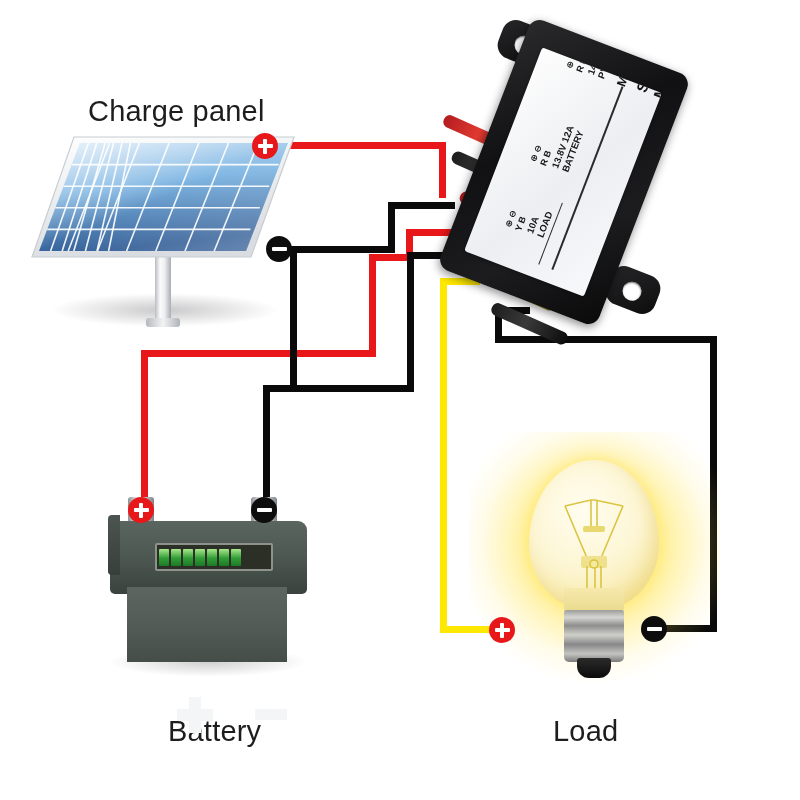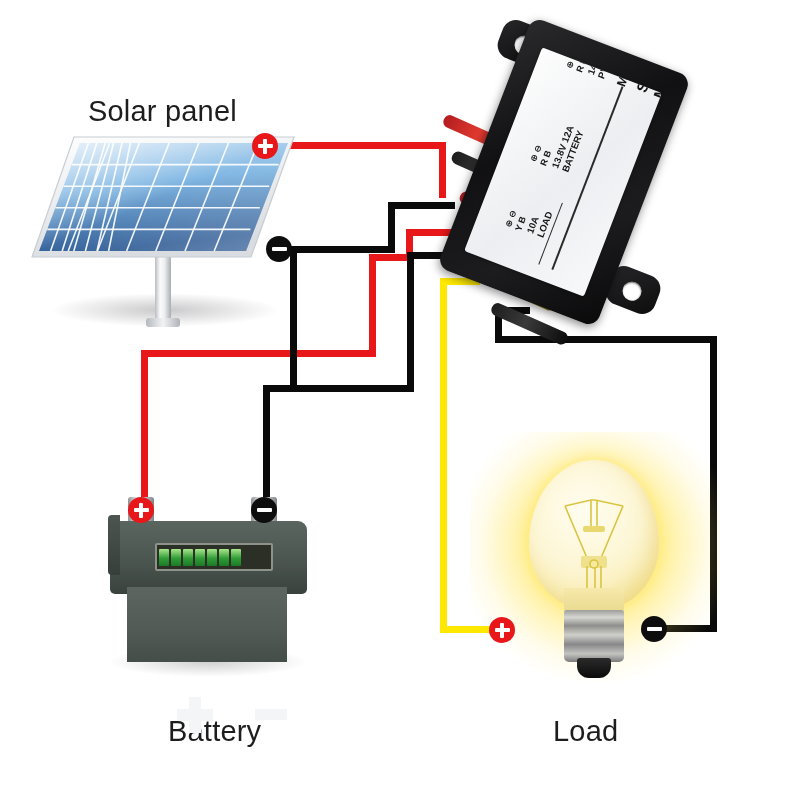--- a/index.html
+++ b/index.html
@@ -102,21 +102,21 @@
       border-radius:3px 3px 5px 5px;}
   #tip{position:absolute;left:107px;top:226px;width:34px;height:20px;
       background:linear-gradient(180deg,#2b2b2b,#0a0a0a);border-radius:3px 3px 12px 12px;}
   #filament{position:absolute;left:59px;top:28px;width:130px;height:160px;}
 </style>
 </head>
 <body>
 
 <div id="stage">
 
-  <div class="lbl" id="lbl-solar">Solar panel</div>
+  <div class="lbl" id="lbl-solar">Charge panel</div>
   <div class="lbl" id="lbl-battery">Battery</div>
   <div class="lbl" id="lbl-load">Load</div>
 
   <div id="panel">
     <div class="shadow"></div>
     <div class="post"></div>
     <div class="postfoot"></div>
     <svg class="frame" viewBox="0 0 265 136">
       <defs>
         <linearGradient id="fr" x1="0" y1="0" x2="0.3" y2="1">

